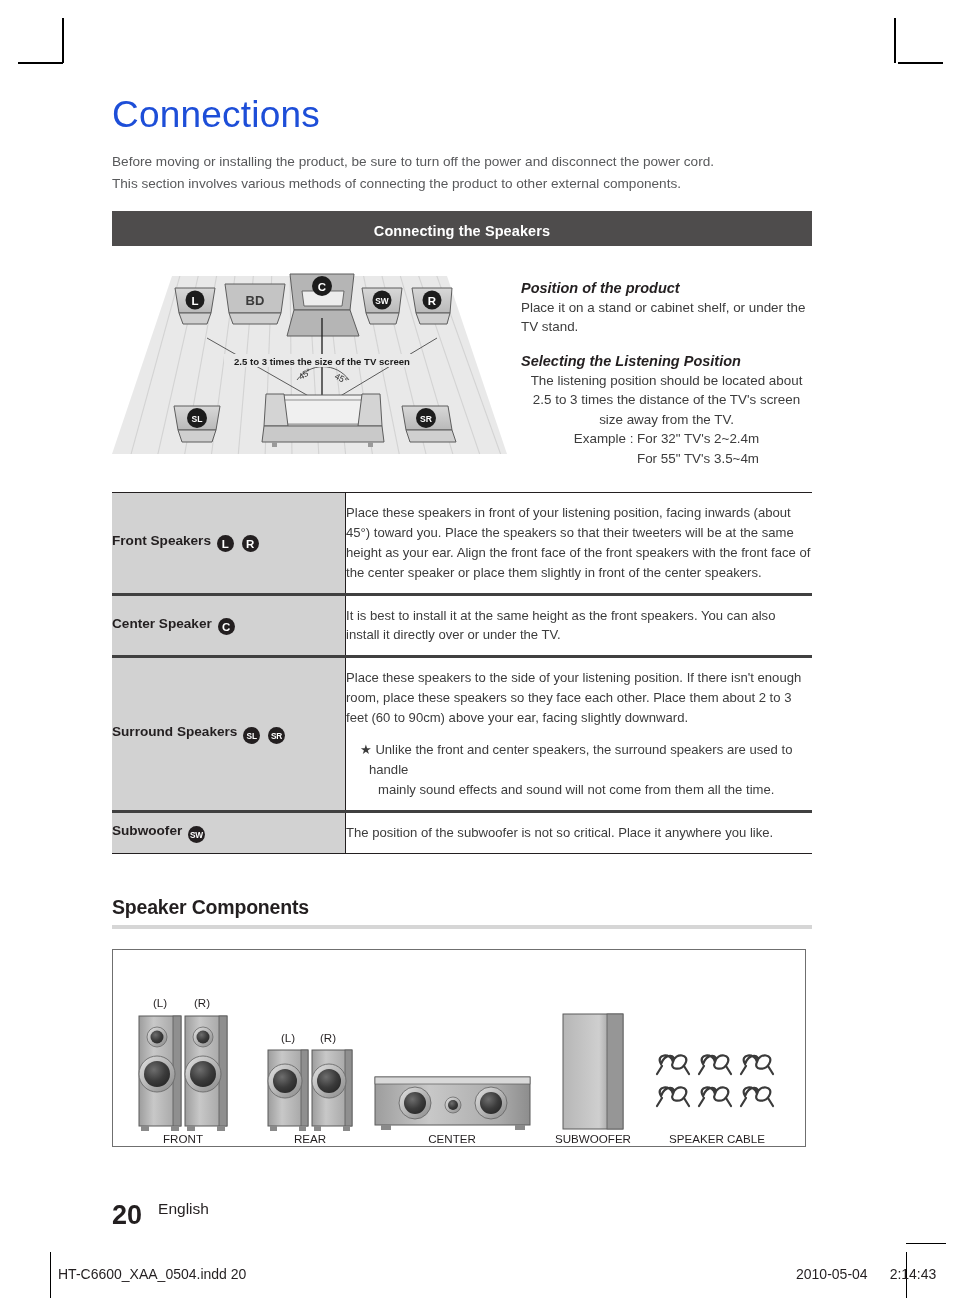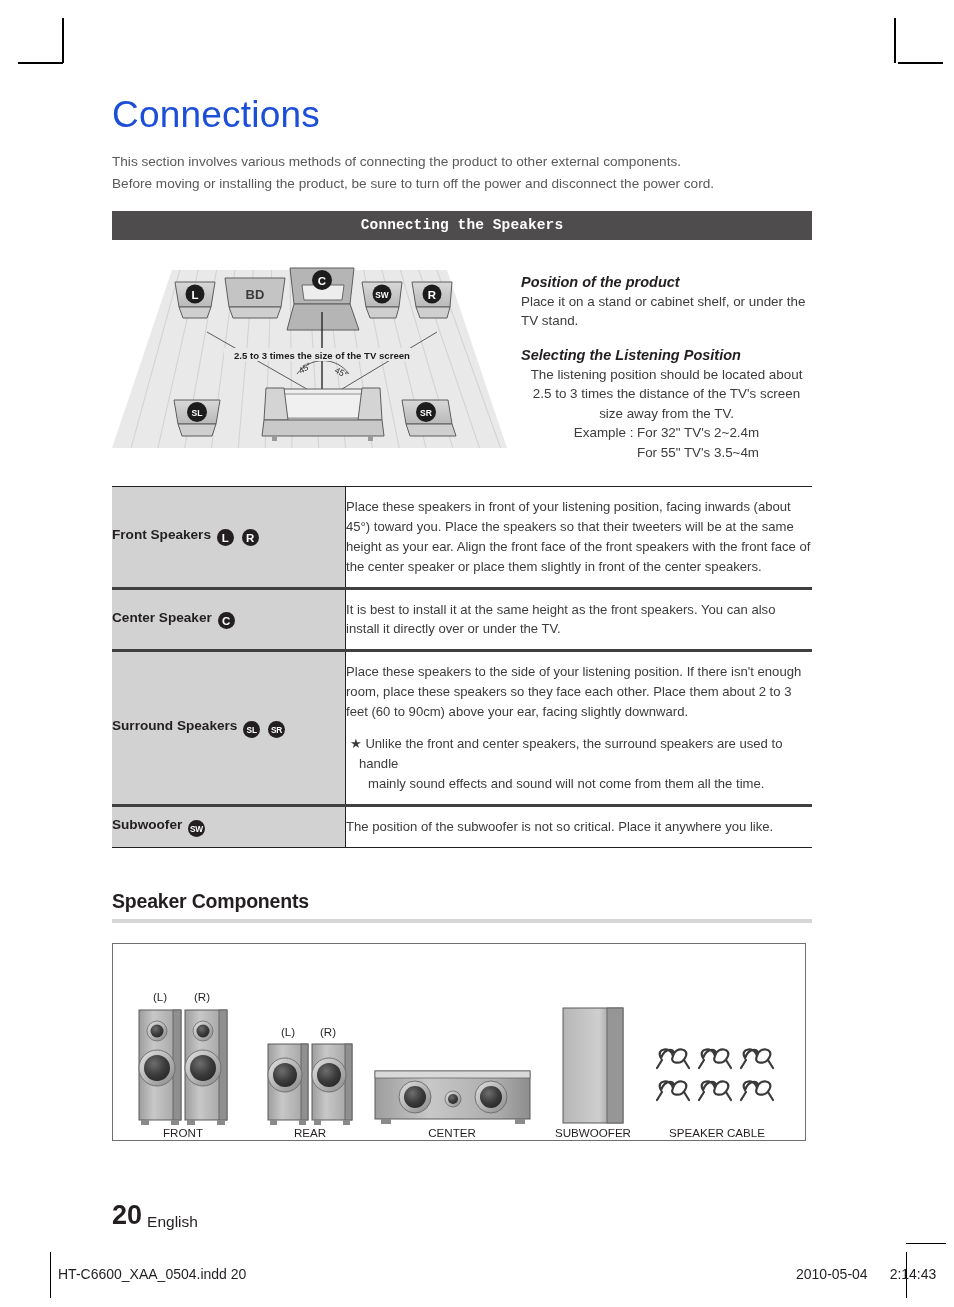--- a/index.html
+++ b/index.html
@@ -40,23 +40,22 @@
     margin:0 0 16px 0;
   }
   .intro div{white-space:nowrap;}
 
   .section-bar{
     background:#4e4c4c;
     color:#ffffff;
     font-size:14.5px;
     font-weight:bold;
     text-align:center;
-    padding:6px 0 7px 0;
+    padding:12px 0 7px 0;
     letter-spacing:0.1px;
-    font-family:Liberation Mono, monospace;
   }
 
   
   .diagram-row{
     display:flex;
     align-items:flex-start;
     margin-top:12px;
   }
   .room{
     width:395px;height:200px;
@@ -111,21 +110,21 @@
     color:#231f20;
   }
   td.desc{
     padding-left:14px;
     padding-right:12px;
     font-size:13.1px;
     line-height:1.52;
     color:#3c3c3c;
   }
   td.desc p{margin:0;}
-  td.desc p.note{margin-top:12px;text-indent:-9px;padding-left:13px;}
+  td.desc p.note{margin-top:12px;text-indent:-9px;padding-left:23px;}
   td.desc p.note .sub{display:block;padding-left:9px;text-indent:0;}
 
   
   .badge{
     display:inline-flex;
     align-items:center;
     justify-content:center;
     width:17px;height:17px;
     border-radius:50%;
     background:#231f20;
@@ -164,21 +163,21 @@
   .cap{
     font-size:11.6px;
     fill:#231f20;
     font-family:"Liberation Sans", sans-serif;
   }
 
   
   .pagenum{
     position:absolute;
     left:112px;top:1200px;
-    display:flex;align-items:flex-end;gap:5px;
+    display:flex;align-items:flex-start;gap:16px;
   }
   .pagenum .num{font-size:27px;font-weight:bold;color:#231f20;}
   .pagenum .lang{font-size:15.5px;color:#231f20;}
 
   .footmeta{
     position:absolute;
     top:1266px;
     font-size:14px;
     color:#231f20;
   }
@@ -195,22 +194,22 @@
   <div class="crop v" style="left:62px;top:18px;"></div>
   <div class="crop h" style="left:18px;top:62px;"></div>
   <div class="crop v" style="left:894px;top:18px;"></div>
   <div class="crop h" style="left:898px;top:62px;"></div>
 
   <div class="content">
 
     <h1 class="title">Connections</h1>
 
     <div class="intro">
+      <div>Before moving or installing the product, be sure to turn off the power and disconnect the power cord.</div>
       <div>This section involves various methods of connecting the product to other external components.</div>
-      <div>Before moving or installing the product, be sure to turn off the power and disconnect the power cord.</div>
     </div>
 
     <div class="section-bar">Connecting the Speakers</div>
 
     <div class="diagram-row">
 
       <div class="room">
         <svg width="395" height="200" viewBox="0 0 395 200" xmlns="http://www.w3.org/2000/svg">
           <defs>
             <linearGradient id="spkTop" x1="0" y1="0" x2="0" y2="1">

